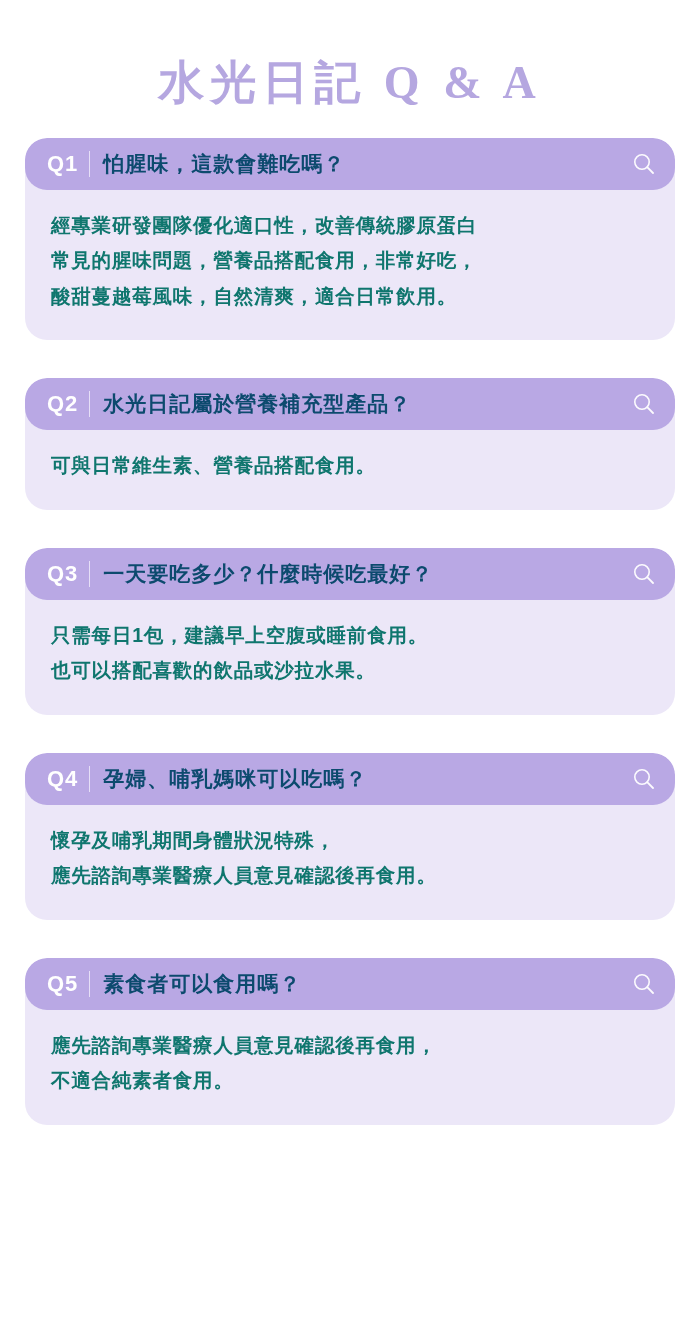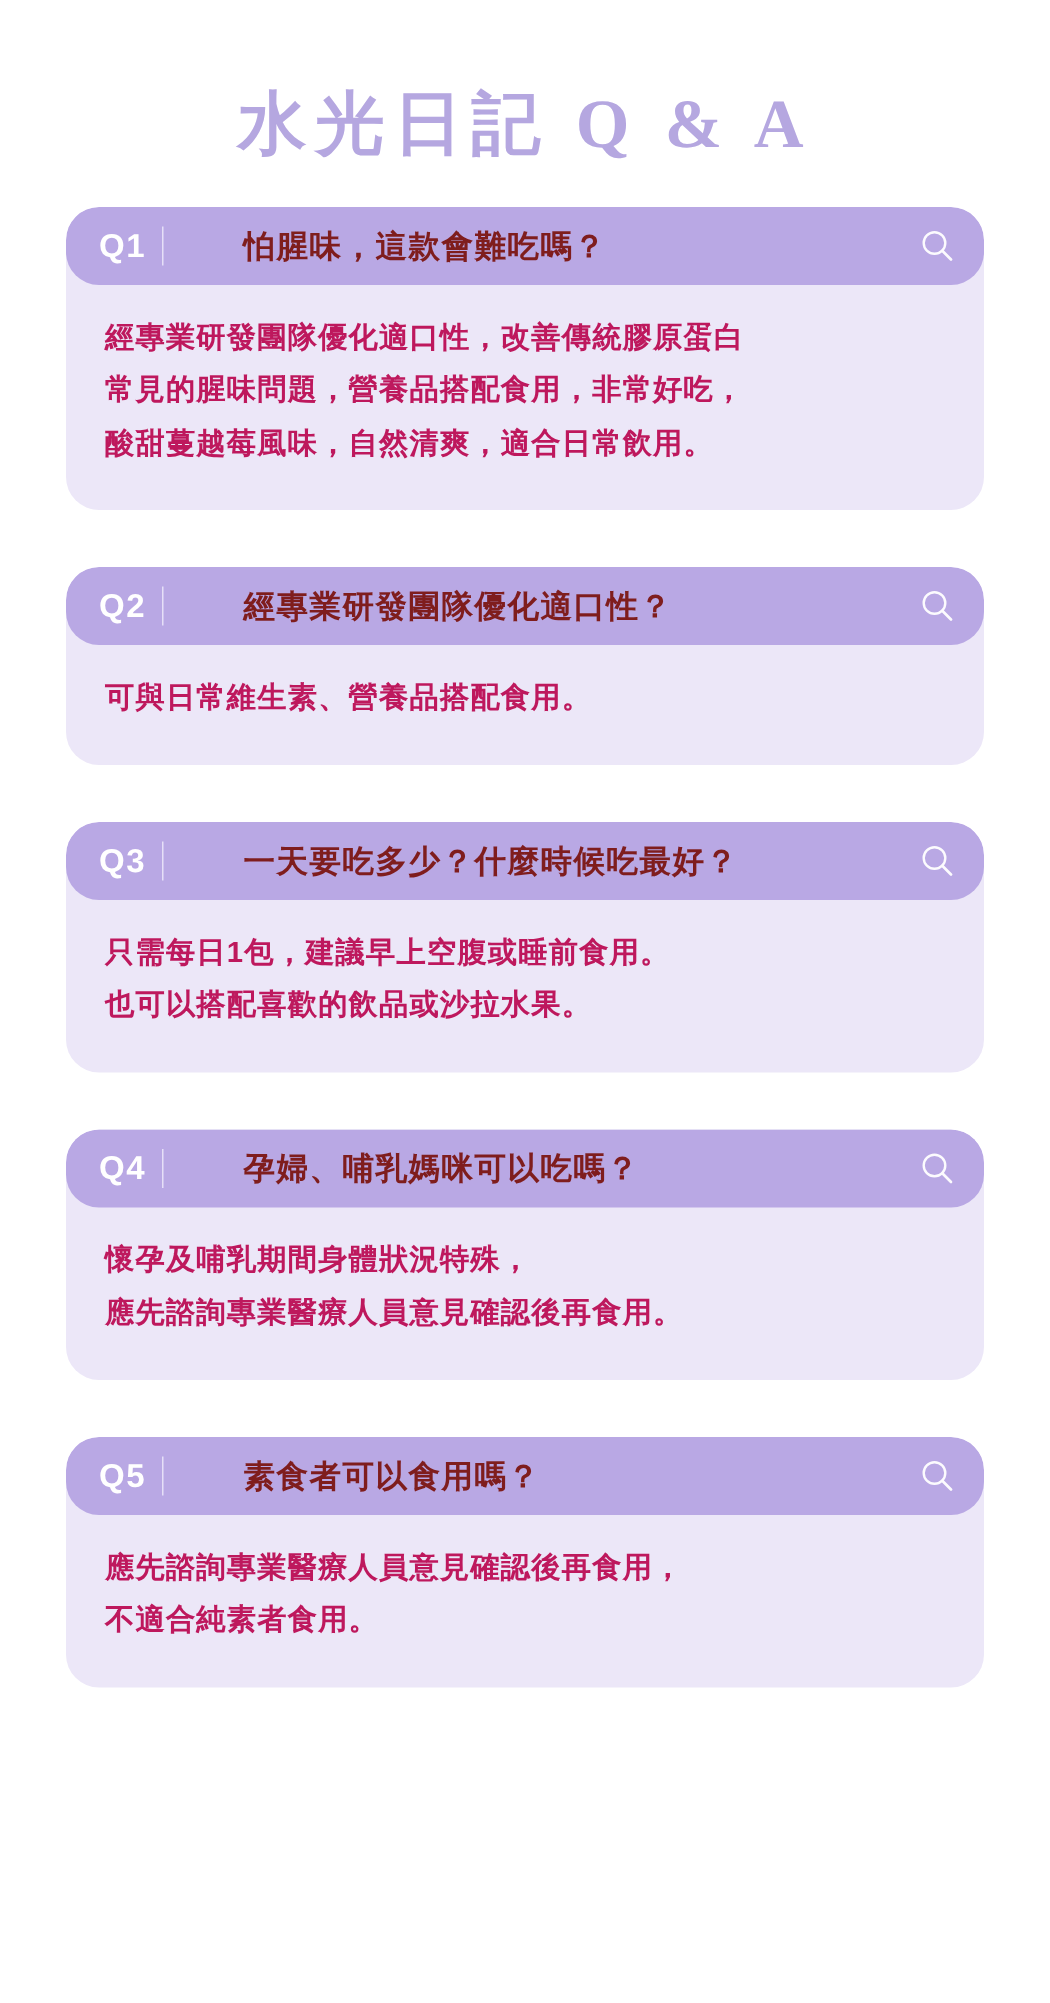--- a/index.html
+++ b/index.html
@@ -12,21 +12,21 @@
     background: #ffffff;
     font-family: "Liberation Sans", sans-serif;
     overflow: hidden;
   }
   .page {
     position: relative;
     width: 700px;
     height: 1335px;
     background: #ffffff;
     box-sizing: border-box;
-    padding: 0 44px;
+    padding: 0 25px;
   }
   .page-title {
     text-align: center;
     font-family: "Liberation Serif", serif;
     font-size: 46px;
     font-weight: bold;
     color: #b5a7e0;
     letter-spacing: 6px;
     padding-top: 52px;
     padding-bottom: 10px;
@@ -61,40 +61,39 @@
     flex: 0 0 auto;
   }
   .q-sep {
     width: 1px;
     height: 26px;
     background: #e6dff7;
     margin: 0 13px 0 11px;
     flex: 0 0 auto;
   }
   .q-text {
-    color: #7f1d1d;
+    color: #0c4a6e;
     font-size: 21px;
     font-weight: bold;
     letter-spacing: 1px;
     flex: 1 1 auto;
     white-space: nowrap;
-    margin-left: 40px;
   }
   .search-icon {
     flex: 0 0 auto;
     width: 26px;
     height: 26px;
     margin-left: 8px;
     opacity: 0.95;
   }
   .faq-body {
     padding: 18px 26px 26px 26px;
   }
   .faq-line {
-    color: #be185d;
+    color: #0f766e;
     font-size: 19.5px;
     font-weight: bold;
     line-height: 1.82;
     letter-spacing: 0.8px;
     white-space: nowrap;
   }
 </style>
 </head>
 <body>
 
@@ -120,21 +119,21 @@
         <div class="faq-line">經專業研發團隊優化適口性，改善傳統膠原蛋白</div>
         <div class="faq-line">常見的腥味問題，營養品搭配食用，非常好吃，</div>
         <div class="faq-line">酸甜蔓越莓風味，自然清爽，適合日常飲用。</div>
       </div>
     </div>
 
     <div class="faq-card">
       <div class="faq-head">
         <span class="q-num">Q2</span>
         <span class="q-sep"></span>
-        <span class="q-text">經專業研發團隊優化適口性？</span>
+        <span class="q-text">水光日記屬於營養補充型產品？</span>
         <span class="search-icon">
           <svg width="26" height="26" viewBox="0 0 26 26">
               <circle cx="11" cy="11" r="7.2" fill="none" stroke="#ffffff" stroke-width="1.6"></circle>
               <line x1="16.2" y1="16.2" x2="22" y2="22" stroke="#ffffff" stroke-width="1.8" stroke-linecap="round"></line>
             </svg>
         </span>
       </div>
       <div class="faq-body">
         <div class="faq-line">可與日常維生素、營養品搭配食用。</div>
       </div>

